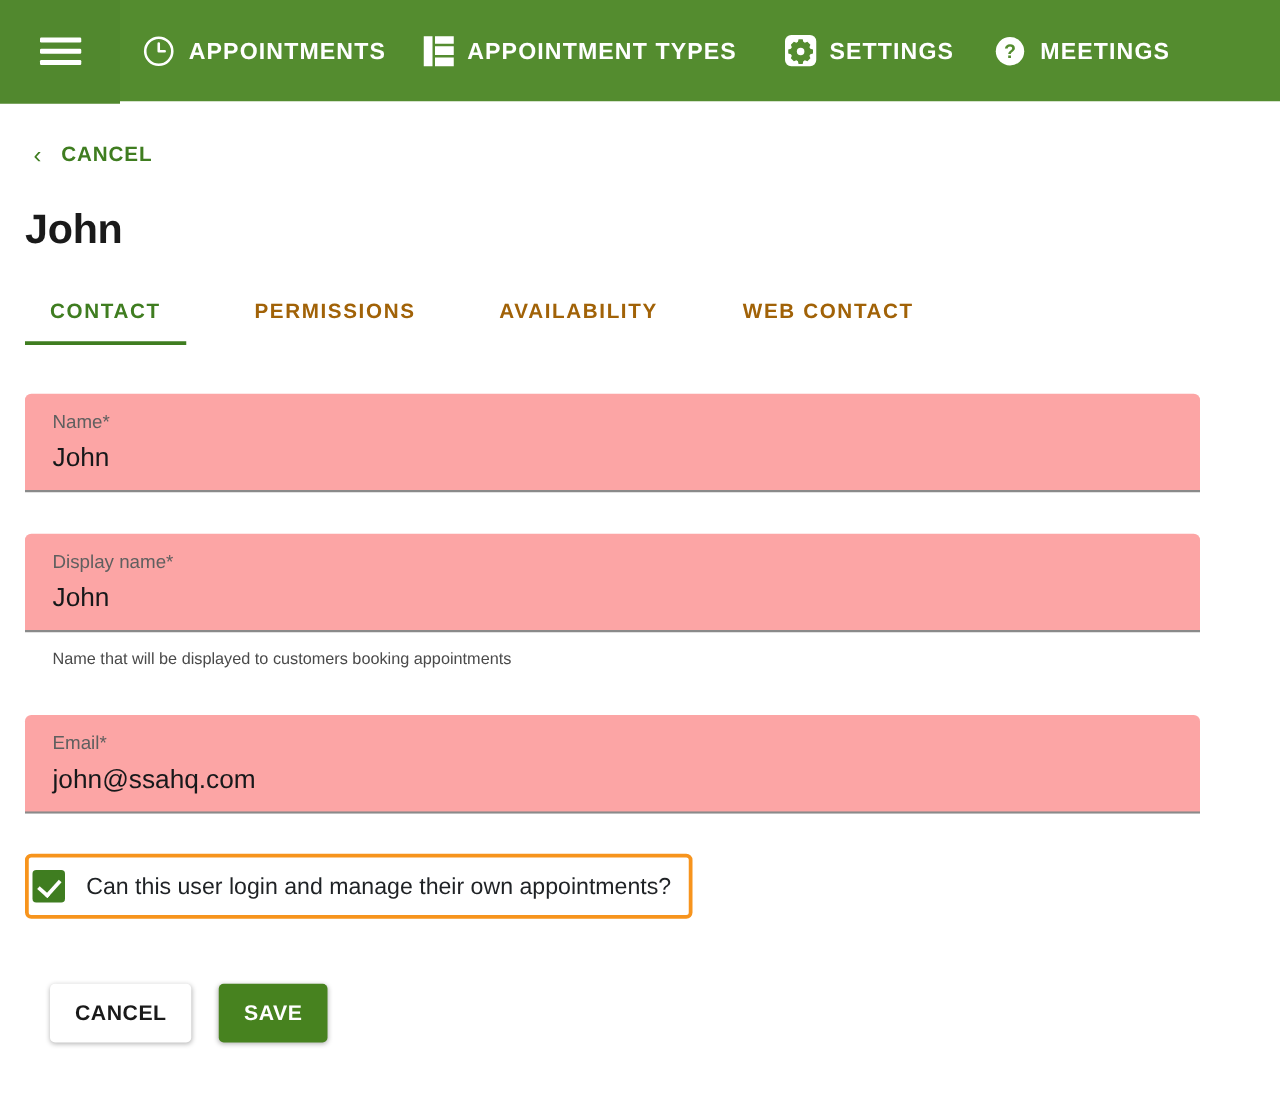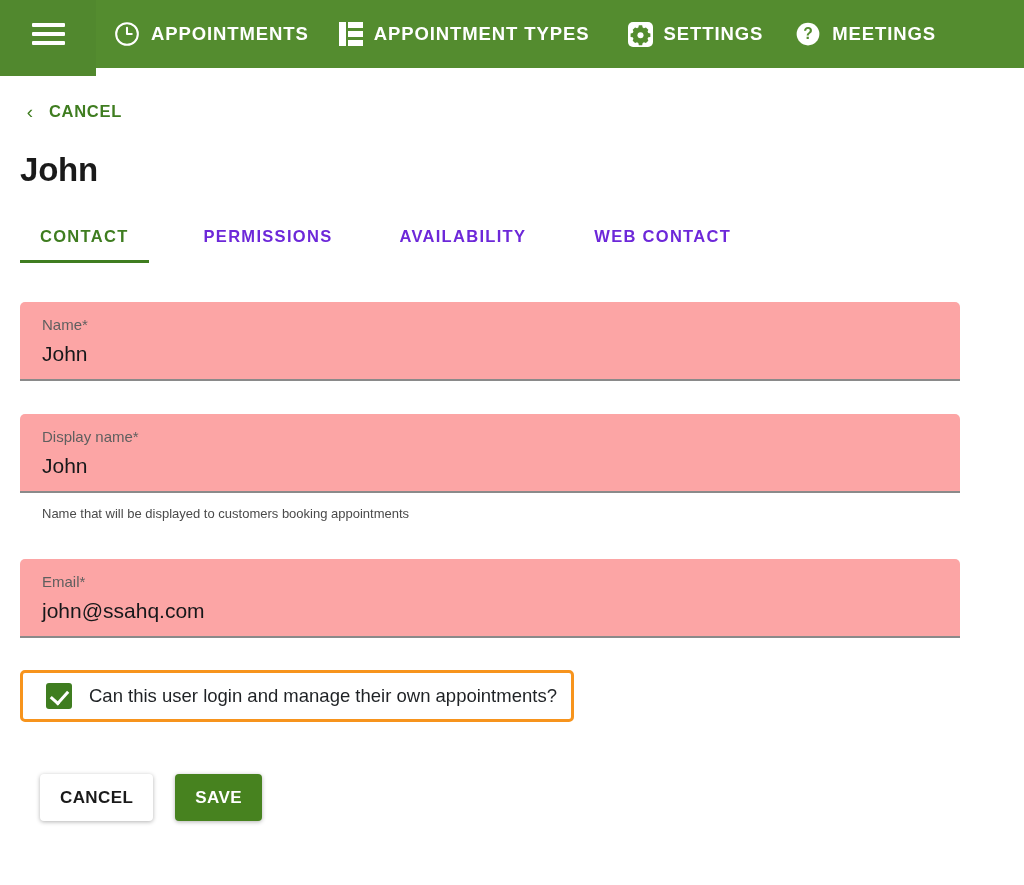--- a/index.html
+++ b/index.html
@@ -7,21 +7,21 @@
   html, body {
     width: 1024px;
     height: 885px;
     background: #ffffff;
     font-family: "Liberation Sans", sans-serif;
     overflow: hidden;
   }
 
   
   .appbar {
-    height: 68px;
+    height: 81px;
     background: #548c2f;
     display: flex;
     align-items: center;
     width: 100%;
   }
 
   .hamburger-btn {
     width: 96px;
     height: 84px;
     background: #51882e;
@@ -129,21 +129,21 @@
   .tabs {
     display: flex;
     margin-top: 38px;
     border-bottom: 1px solid #ffffff;
   }
   .tab {
     padding: 0 20px 17px 20px;
     font-size: 16.5px;
     font-weight: bold;
     letter-spacing: 1.3px;
-    color: #6d28d9;
+    color: #a16207;
     cursor: pointer;
     position: relative;
     white-space: nowrap;
   }
   .tab.active { color: #3f7d20; }
   .tab.active::after {
     content: "";
     position: absolute;
     left: 0; right: 0; bottom: 0;
     height: 3px;
@@ -186,21 +186,21 @@
   .spacer-45 { height: 33px; }
   .spacer-52 { height: 38px; }
 
   
   .checkbox-row {
     margin-top: 32px;
     display: inline-flex;
     align-items: center;
     border: 3px solid #f7941d;
     border-radius: 5px;
-    padding: 10px 14px 10px 23px;
+    padding: 10px 14px 10px 3px;
     cursor: pointer;
   }
   .checkbox-box {
     width: 26px; height: 26px;
     background: #3f7d20;
     border-radius: 3px;
     position: relative;
     flex: 0 0 auto;
   }
   .checkbox-box::after {

